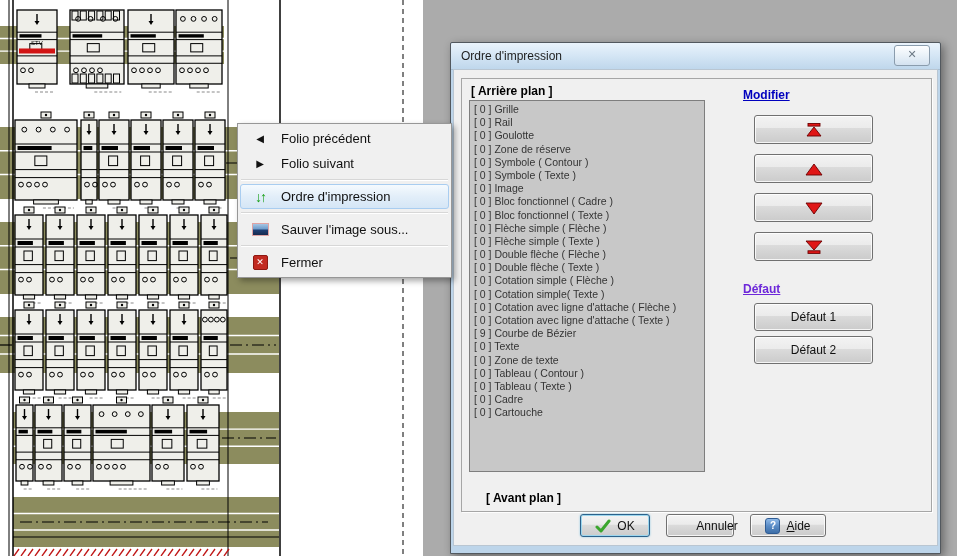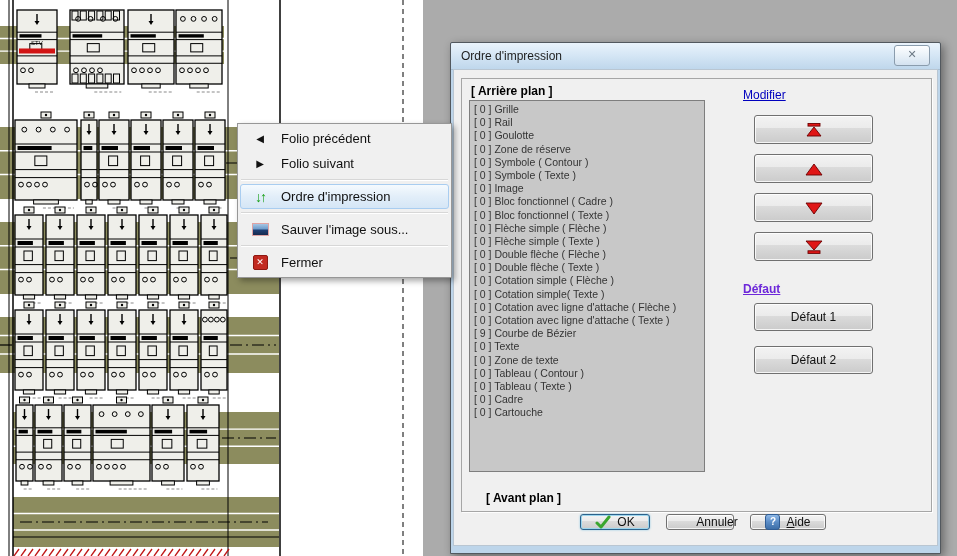--- a/index.html
+++ b/index.html
@@ -56,34 +56,34 @@
   }
   #group-frame{position:absolute;left:7px;top:8px;width:469px;height:432px;border:1px solid #A6A6A6;box-shadow:1px 1px 0 #FDFDFD;}
   #arriere-label{position:absolute;left:17px;top:14px;font-size:12px;font-weight:bold;color:#000;}
   #avant-label{position:absolute;left:32px;top:421px;font-size:12px;font-weight:bold;color:#000;}
   #layer-list{
     position:absolute;left:15px;top:30px;width:236px;height:372px;
     background:#C8C8C8;border:1px solid #7E7E7E;
     padding:2px 0 0 4px;box-sizing:border-box;overflow:hidden;
   }
   .layer-row{height:13.2px;line-height:13px;font-size:10.5px;color:#343434;white-space:nowrap;}
-  #modifier-label{position:absolute;left:289px;top:18px;font-size:12px;font-weight:normal;color:#0000BE;text-decoration:underline;}
+  #modifier-label{position:absolute;left:289px;top:18px;font-size:12px;font-weight:bold;color:#0000BE;text-decoration:underline;}
   #modifier-buttons{position:absolute;left:300px;top:45px;display:flex;flex-direction:column;gap:10px;}
   #defaut-label{position:absolute;left:289px;top:212px;font-size:12px;font-weight:bold;color:#6d28d9;text-decoration:underline;}
-  #defaut-buttons{position:absolute;left:300px;top:233px;display:flex;flex-direction:column;gap:15px;}
+  #defaut-buttons{position:absolute;left:300px;top:233px;display:flex;flex-direction:column;gap:5px;}
   .btn{
     border:1px solid #707070;border-radius:3px;
     background:linear-gradient(180deg,#F3F3F3 0%,#EBEBEB 45%,#DBDBDB 46%,#CBCBCB 100%);
     box-shadow:inset 0 0 0 1px rgba(255,255,255,.8);
     font-family:"Liberation Sans",sans-serif;font-size:12px;color:#111;
     display:flex;align-items:center;justify-content:center;cursor:default;
   }
   .arrow-btn{width:119px;height:29px;}
   .defaut-btn{width:119px;height:28px;}
-  .footer-btn{position:absolute;top:444px;height:16px;gap:6px;}
+  .footer-btn{position:absolute;top:444px;height:23px;gap:6px;}
   #ok-btn{left:126px;width:70px;border:1px solid #2C628B;border-radius:3px;
     box-shadow:inset 0 0 0 1px #9CD6EE,0 0 2px #7FC0E0;}
   #cancel-btn{left:212px;width:68px;gap:34px;}
   #help-btn{left:296px;width:76px;}
   .q-ico{display:inline-block;width:13px;height:14px;border-radius:3px;border:1px solid #2F5C94;
     background:linear-gradient(180deg,#8FB9E8 0%,#5A8CC6 50%,#3E6FA8 100%);
     color:#FFF;font-size:10px;font-weight:bold;line-height:14px;text-align:center;}
   .u{text-decoration:underline;}
 </style>
 </head>

